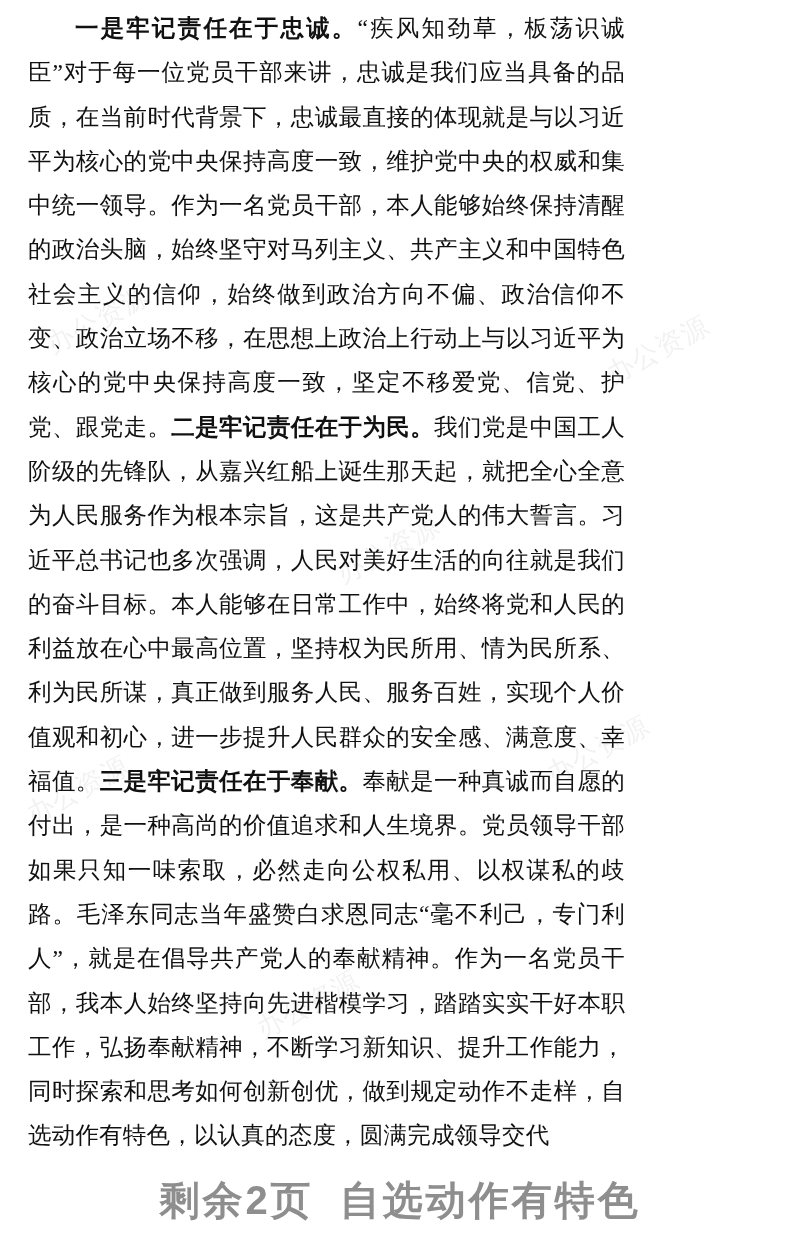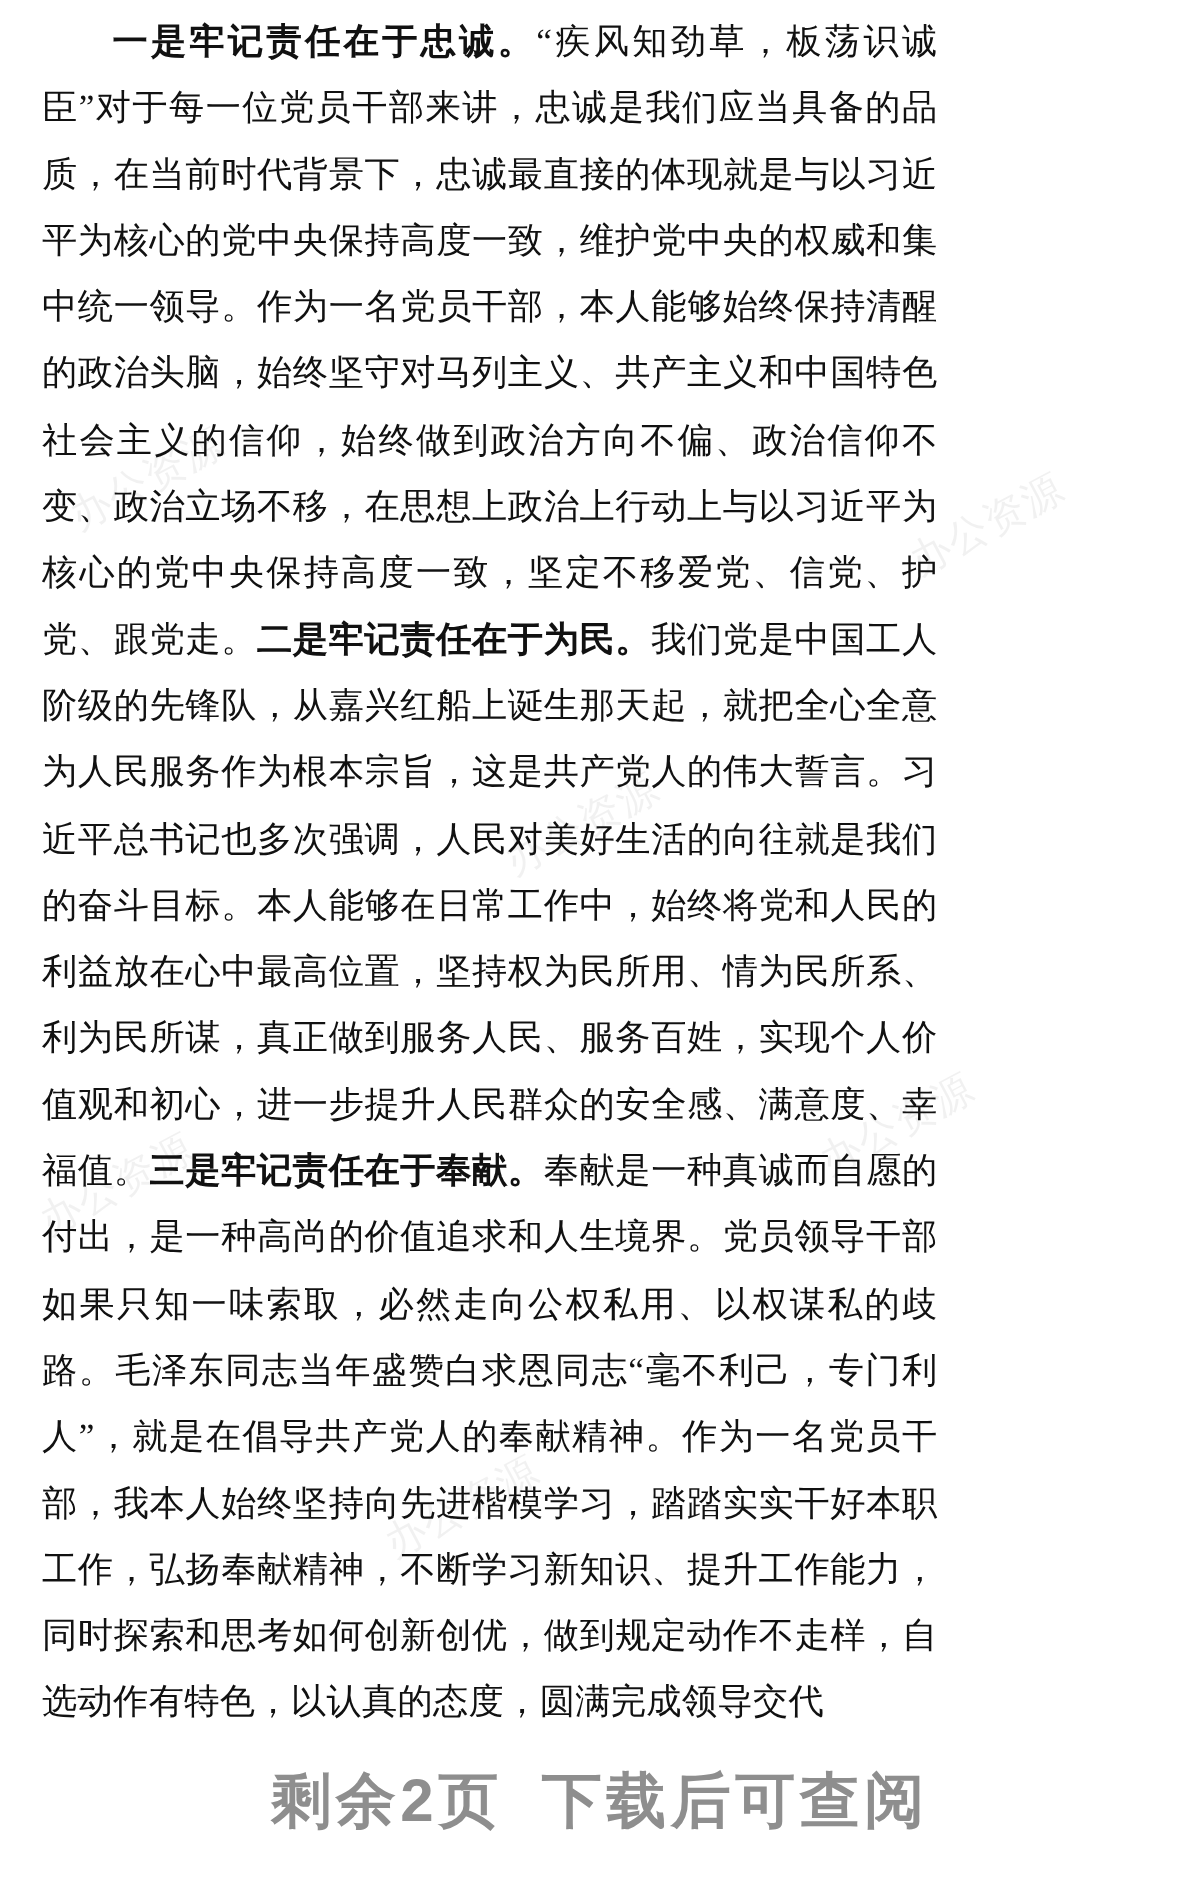--- a/index.html
+++ b/index.html
@@ -104,17 +104,17 @@
     <div class="wm wm-5">办公资源</div>
     <div class="wm wm-6">办公资源</div>
   </div>
 
   <div class="doc-body">
     <p class="para"><span id="para-text"><b>一是牢记责任在于忠诚。</b>“疾风知劲草，板荡识诚臣”对于每一位党员干部来讲，忠诚是我们应当具备的品质，在当前时代背景下，忠诚最直接的体现就是与以习近平为核心的党中央保持高度一致，维护党中央的权威和集中统一领导。作为一名党员干部，本人能够始终保持清醒的政治头脑，始终坚守对马列主义、共产主义和中国特色社会主义的信仰，始终做到政治方向不偏、政治信仰不变、政治立场不移，在思想上政治上行动上与以习近平为核心的党中央保持高度一致，坚定不移爱党、信党、护党、跟党走。<b>二是牢记责任在于为民。</b>我们党是中国工人阶级的先锋队，从嘉兴红船上诞生那天起，就把全心全意为人民服务作为根本宗旨，这是共产党人的伟大誓言。习近平总书记也多次强调，人民对美好生活的向往就是我们的奋斗目标。本人能够在日常工作中，始终将党和人民的利益放在心中最高位置，坚持权为民所用、情为民所系、利为民所谋，真正做到服务人民、服务百姓，实现个人价值观和初心，进一步提升人民群众的安全感、满意度、幸福值。<b>三是牢记责任在于奉献。</b>奉献是一种真诚而自愿的付出，是一种高尚的价值追求和人生境界。党员领导干部如果只知一味索取，必然走向公权私用、以权谋私的歧路。毛泽东同志当年盛赞白求恩同志“毫不利己，专门利人”，就是在倡导共产党人的奉献精神。作为一名党员干部，我本人始终坚持向先进楷模学习，踏踏实实干好本职工作，弘扬奉献精神，不断学习新知识、提升工作能力，同时探索和思考如何创新创优，做到规定动作不走样，自选动作有特色，以认真的态度，圆满完成领导交代</span></p>
   </div>
 
   <div class="footer-banner">
     <div class="footer-text">
-      <span>剩余2页</span><span class="gap"></span><span>下载后可查阅</span>
+      <span>剩余2页</span><span class="gap"></span><span>自选动作有特色</span>
     </div>
   </div>
 
 </div>
 
 </body></html>

